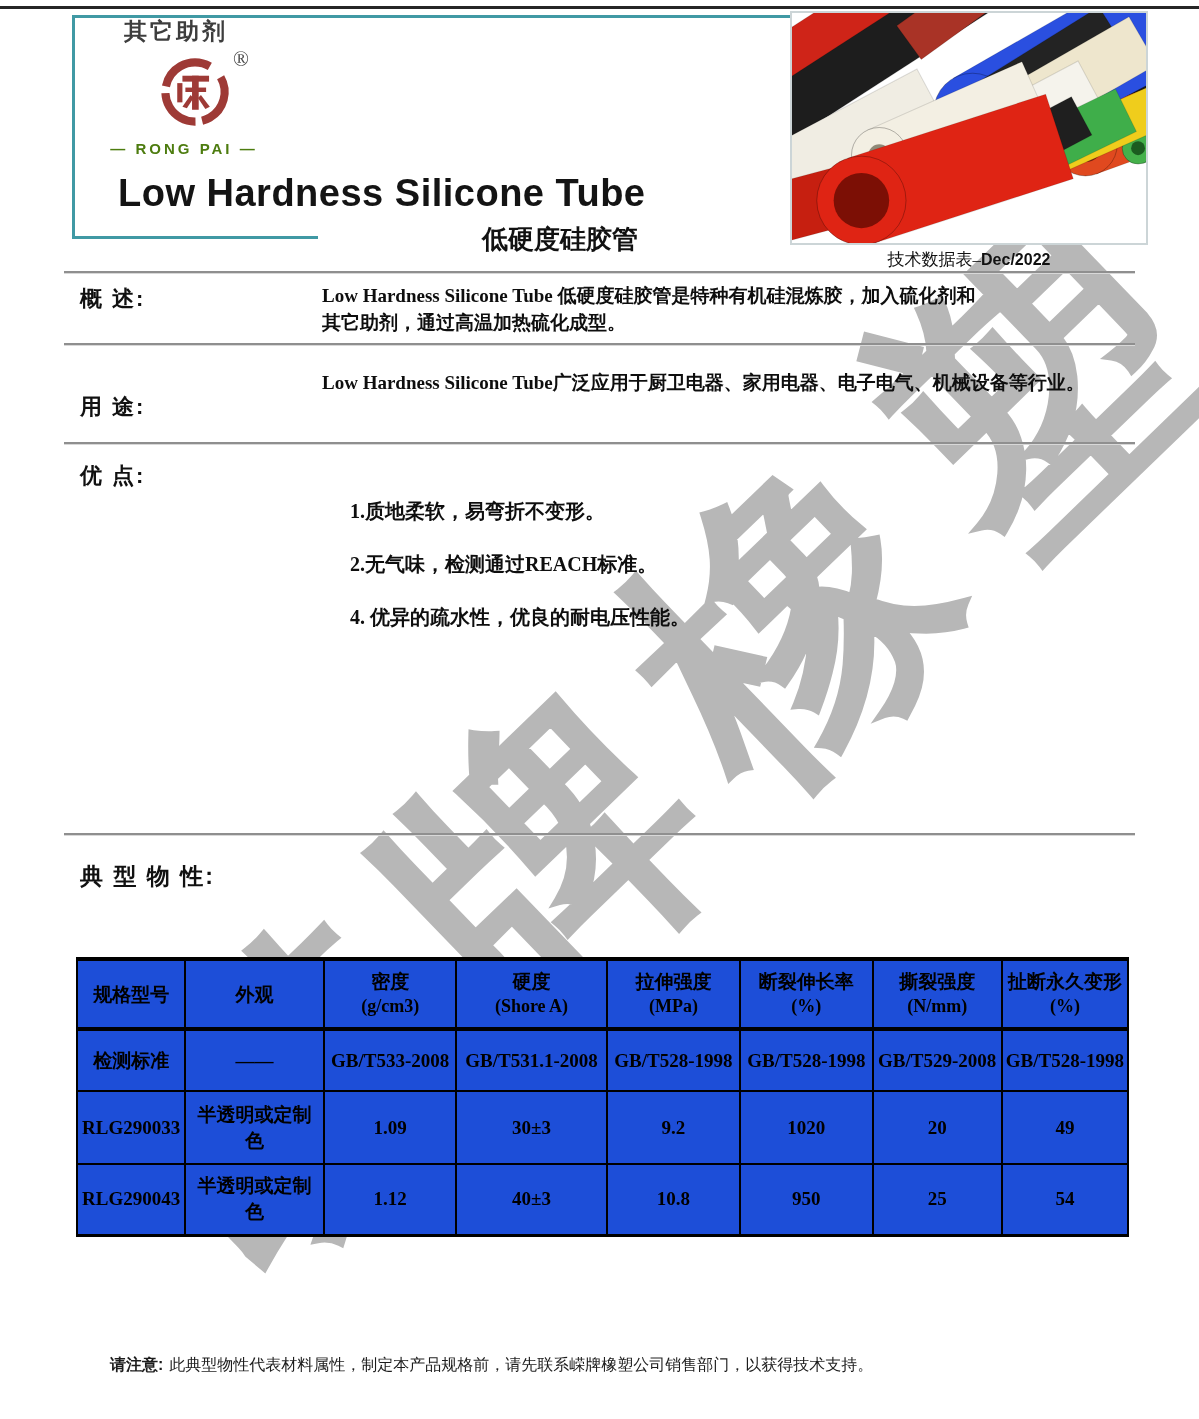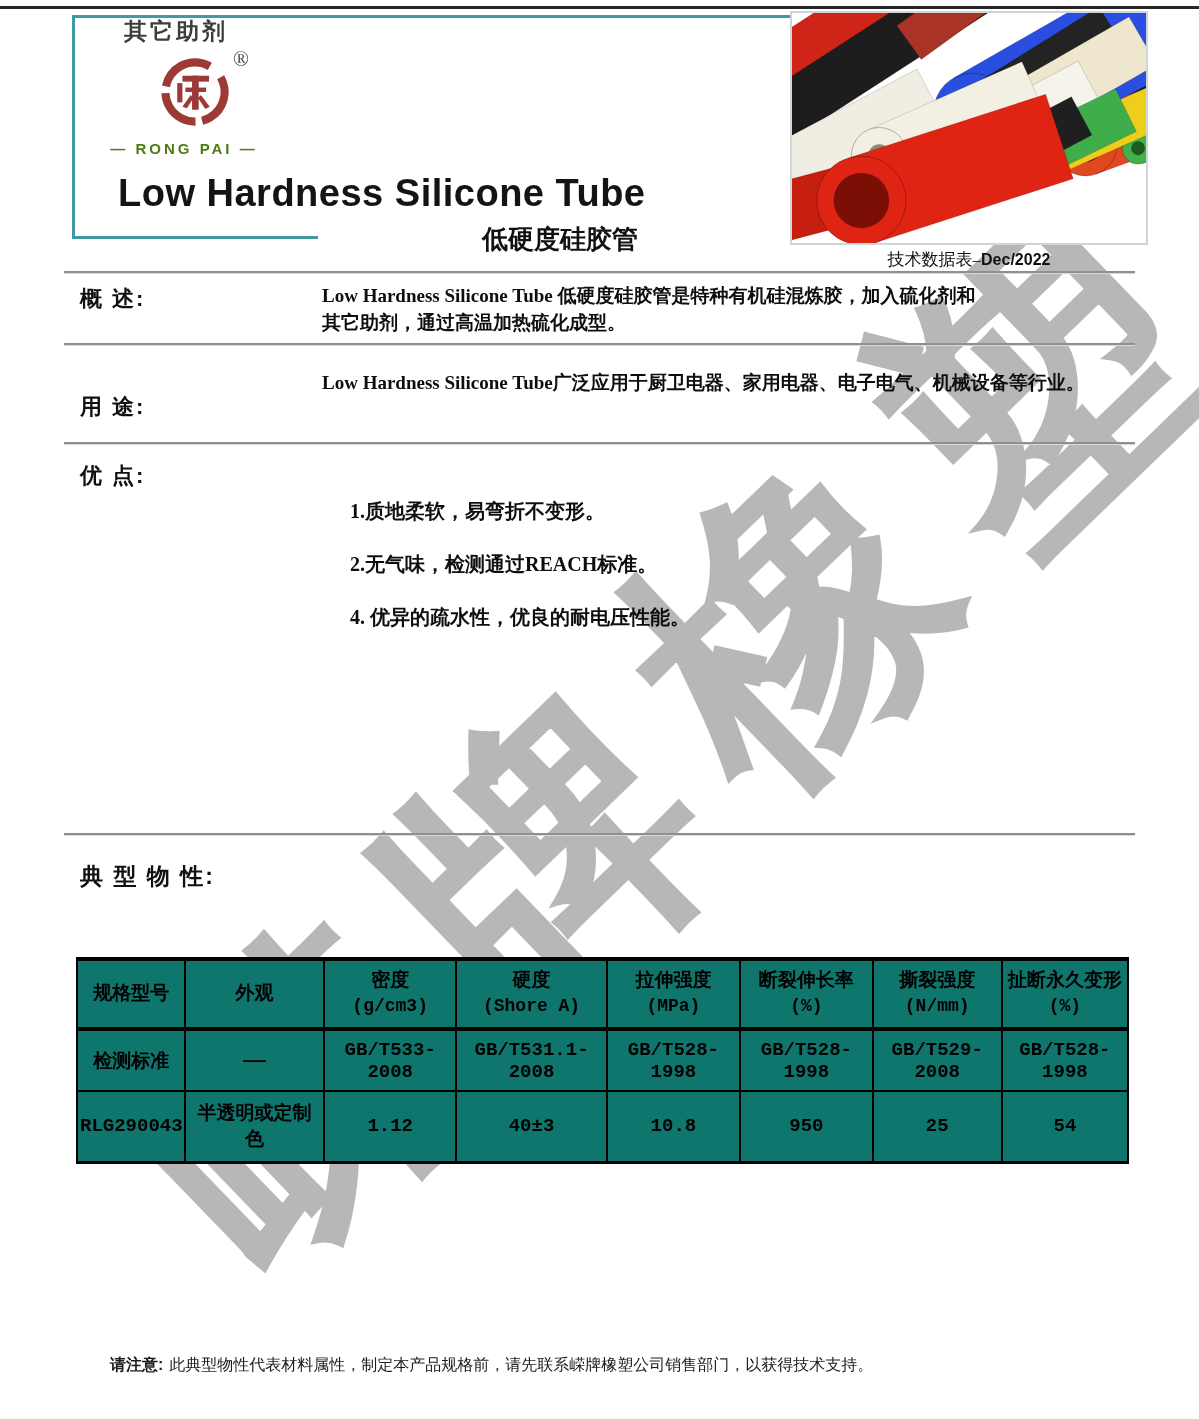--- a/index.html
+++ b/index.html
@@ -47,22 +47,22 @@
   .lbl-props    { left:80px; top:861px; font-size:23px; }
 
   .body-text { font-family:"Liberation Serif", serif; font-weight:bold; color:#0e0e0e; white-space:nowrap; }
   .overview-text { left:322px; top:282px; font-size:19px; line-height:27px; }
   .usage-text    { left:322px; top:370px; font-size:19px; }
   .adv-list      { left:322px; top:498px; font-size:20px; }
   .adv-list .item { margin-bottom:26px; line-height:27px;margin-left:28px; }
 
   
   .props-table { left:76px; top:957px; width:1053px; }
-  table { border-collapse:collapse; width:100%; background:#0f766e; table-layout:fixed;
-          font-family:Liberation Mono, monospace; font-weight:bold; color:#000;padding-left:12px; }
+  table { border-collapse:collapse; width:100%; background:#1d4ed8; table-layout:fixed;
+          font-family:Liberation Serif, serif; font-weight:bold; color:#000;padding-left:12px; }
   table { border:2px solid #000; border-top:4px solid #000; border-bottom:3px solid #000; }
   th, td { border:2px solid #000; text-align:center; vertical-align:middle; padding:0 2px; }
   thead tr { height:70px; }
   thead th { font-size:19px; line-height:25px; border-bottom:4px solid #000; font-weight:bold; }
   thead th .unit { display:block; font-size:18px; font-weight:bold; }
   tbody tr.r0 { height:62px; }
   tbody tr.r1 { height:73px; }
   tbody tr.r2 { height:71px; }
   tbody td { font-size:19px;text-align:center; }
 
@@ -206,20 +206,30 @@
         <tr class="r0">
           <td>检测标准</td>
           <td>——</td>
           <td>GB/T533-2008</td>
           <td>GB/T531.1-2008</td>
           <td>GB/T528-1998</td>
           <td>GB/T528-1998</td>
           <td>GB/T529-2008</td>
           <td>GB/T528-1998</td>
         </tr>
+        <tr class="r1">
+          <td>RLG290033</td>
+          <td>半透明或定制色</td>
+          <td>1.09</td>
+          <td>30±3</td>
+          <td>9.2</td>
+          <td>1020</td>
+          <td>20</td>
+          <td>49</td>
+        </tr>
         <tr class="r2">
           <td>RLG290043</td>
           <td>半透明或定制色</td>
           <td>1.12</td>
           <td>40±3</td>
           <td>10.8</td>
           <td>950</td>
           <td>25</td>
           <td>54</td>
         </tr>

